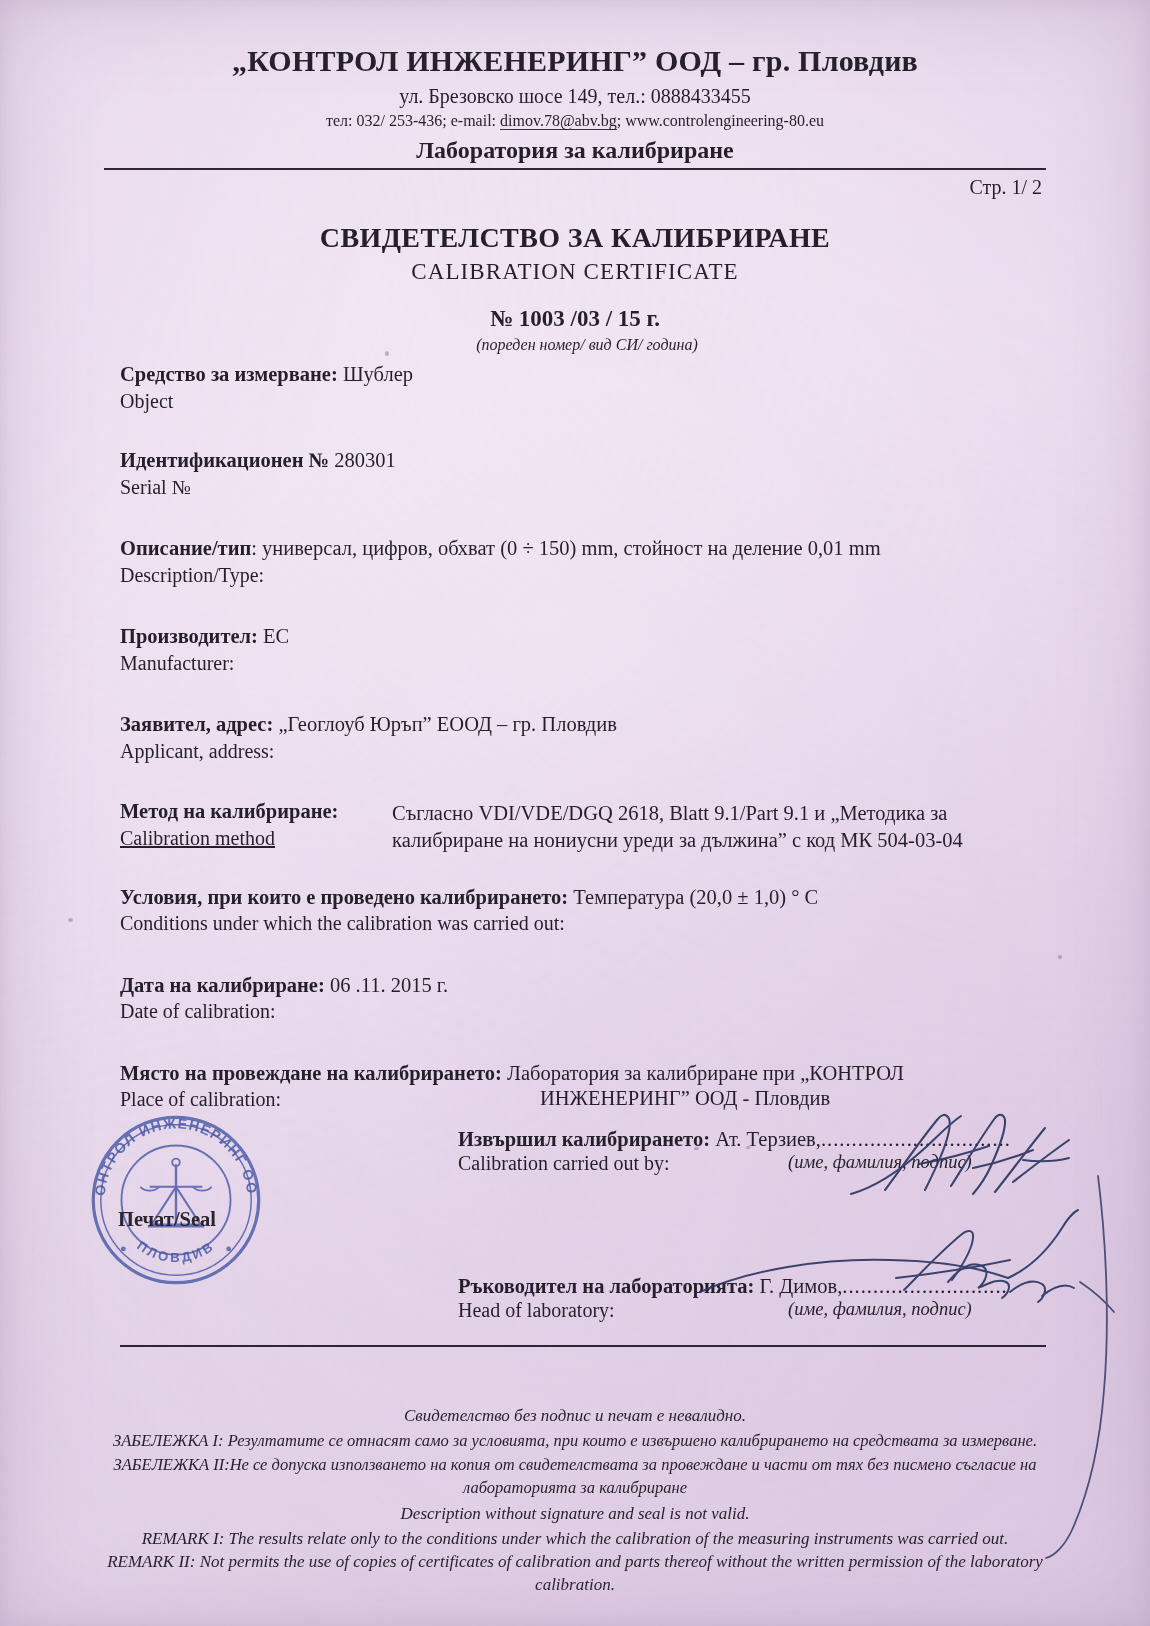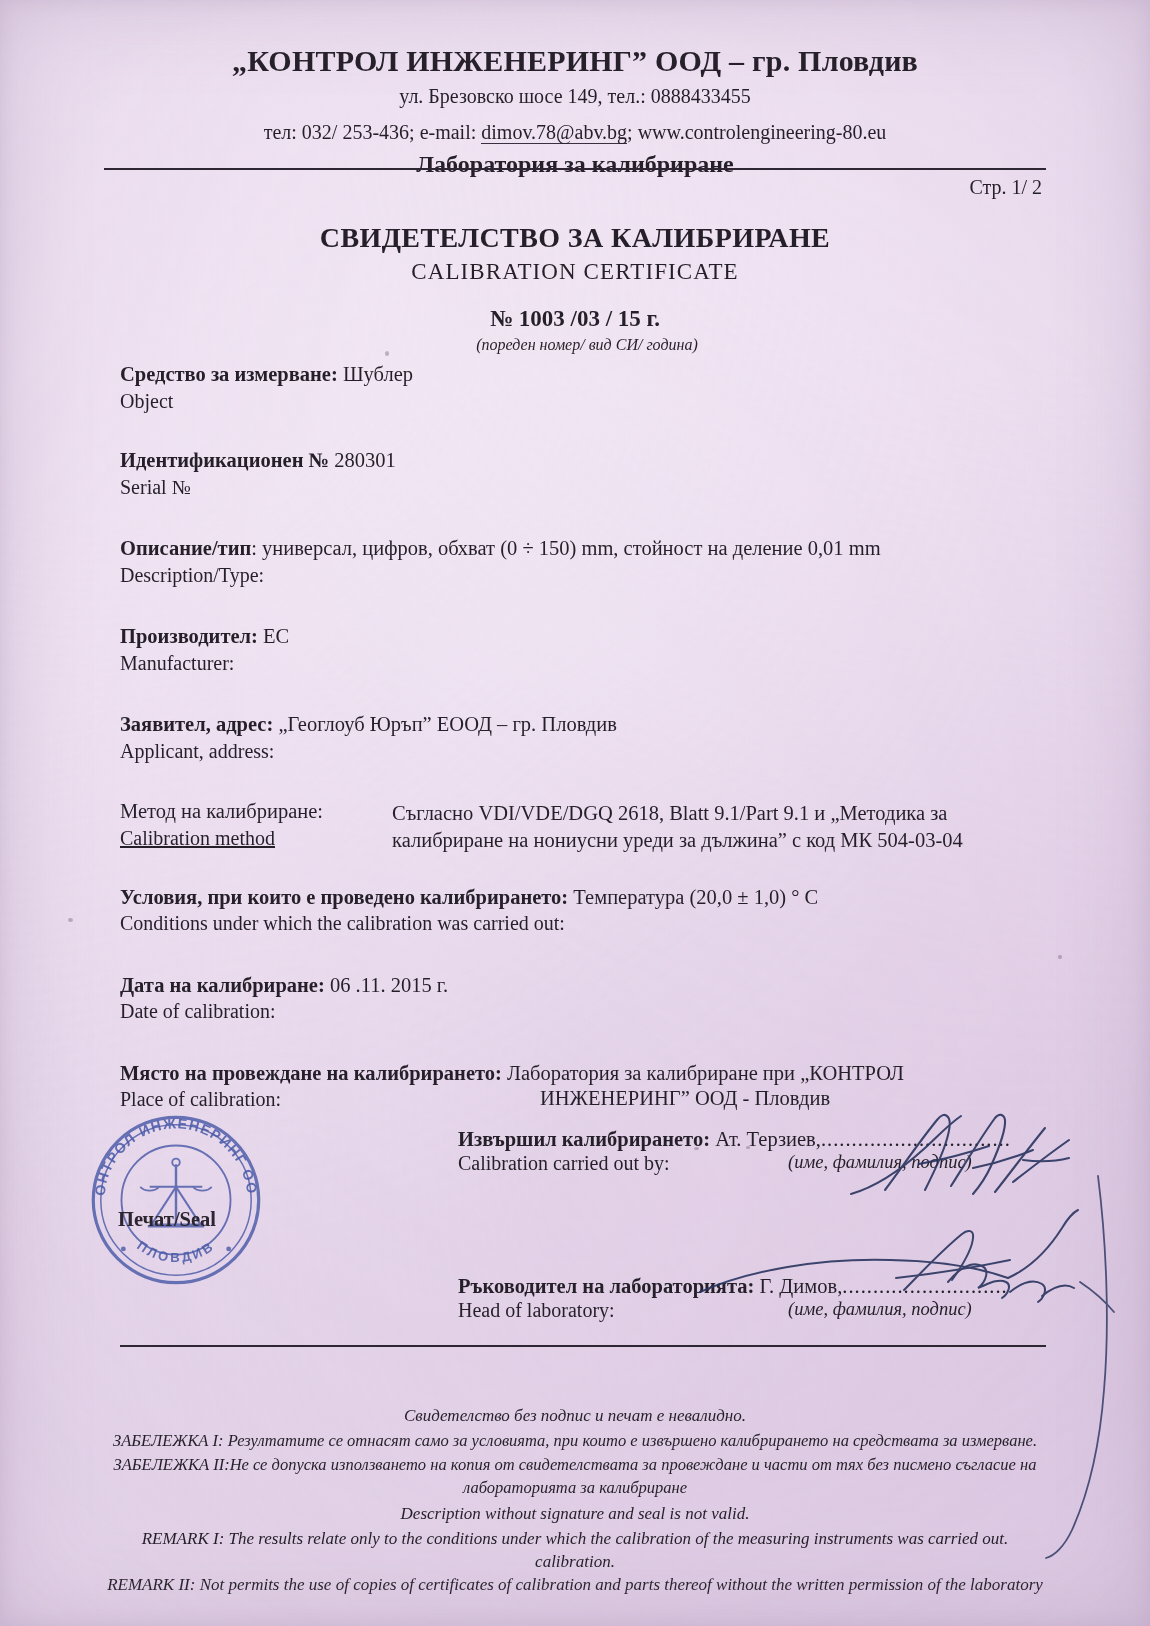--- a/index.html
+++ b/index.html
@@ -55,22 +55,22 @@
     font-weight: bold;
     letter-spacing: .2px;
     line-height: 1.12;
   }
   .addr1 {
     font-size: 20px;
     margin-top: 6px;
     line-height: 1.2;
   }
   .addr2 {
-    font-size: 20px;
-    margin-top: 12px;
+    font-size: 16px;
+    margin-top: 3px;
     line-height: 1.2;
   }
   .addr2 .mail { border-bottom: 1px solid #3a3040; }
   .lab-line {
     font-size: 24px;
     font-weight: bold;
     margin-top: 7px;
   }
   .rule-top {
     position: absolute;
@@ -130,21 +130,21 @@
     margin-top: 1px;
   }
   .val { font-weight: normal; }
 
   
   .method-grid {
     display: grid;
     grid-template-columns: 272px 1fr;
     column-gap: 0px;
   }
-  .method-grid .lbl-bg { font-size: 20.5px; font-weight: normal; }
+  .method-grid .lbl-bg { font-size: 20.5px; font-weight: bold; }
   .method-grid .lbl-en { font-size: 20px; text-decoration: underline; }
   .method-grid .txt { font-size: 20.5px; line-height: 1.33; }
   .place-en-row {
     display: grid;
     grid-template-columns: 420px 1fr;
   }
 
   
   .sig-area {
     position: absolute;
@@ -420,18 +420,18 @@
   </svg>
 
   <div class="rule-bot"></div>
   <div class="footer">
     <div class="f1">Свидетелство без подпис и печат е невалидно.</div>
     <div class="f2">ЗАБЕЛЕЖКА I: Резултатите се отнасят само за условията, при които е извършено калибрирането на средствата за измерване.</div>
     <div class="f3">ЗАБЕЛЕЖКА II:Не се допуска използването на копия от свидетелствата за провеждане и части от тях без писмено съгласие на</div>
     <div class="f-center">лабораторията за калибриране</div>
     <div class="f-en1">Description without signature and seal is not valid.</div>
     <div class="f-en2">REMARK I: The results relate only to the conditions under which the calibration of the measuring instruments was carried out.</div>
+    <div class="f-en3">REMARK II:  Not permits the use of copies of certificates of calibration and parts thereof without the written permission of the laboratory</div>
     <div class="f-en3">calibration.</div>
-    <div class="f-en3">REMARK II:  Not permits the use of copies of certificates of calibration and parts thereof without the written permission of the laboratory</div>
   </div>
 
   <div class="edge-shade"></div>
 </div>
 
 </body></html>

